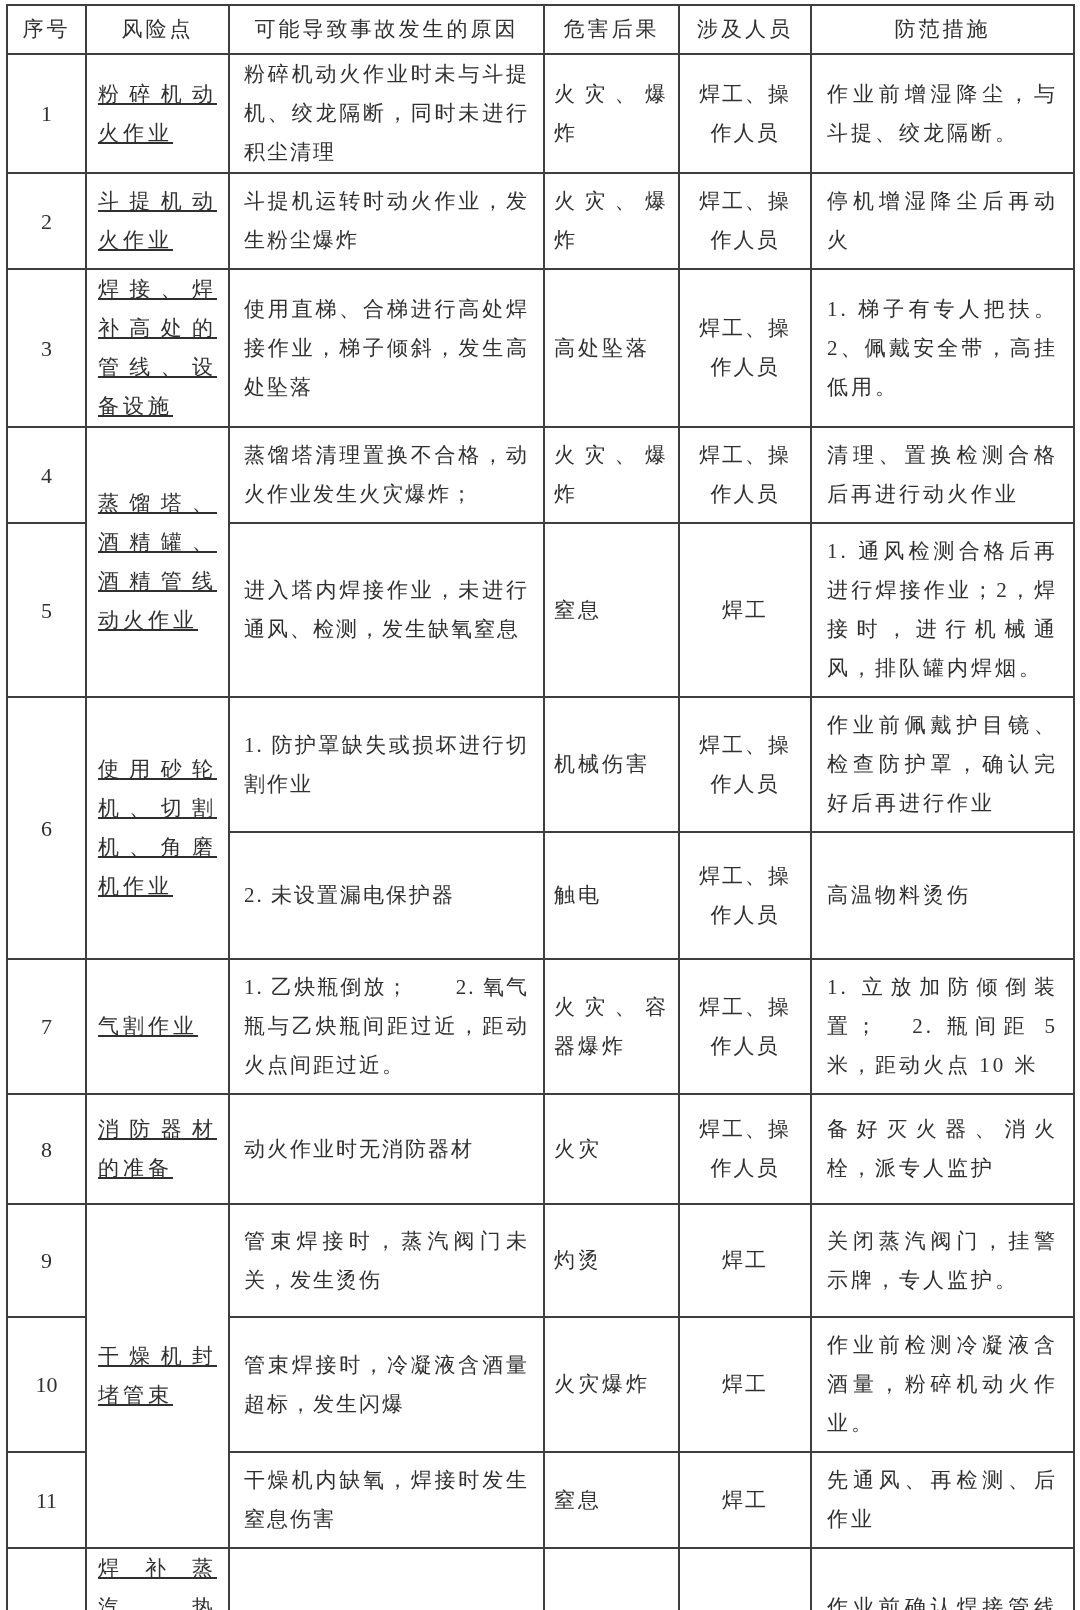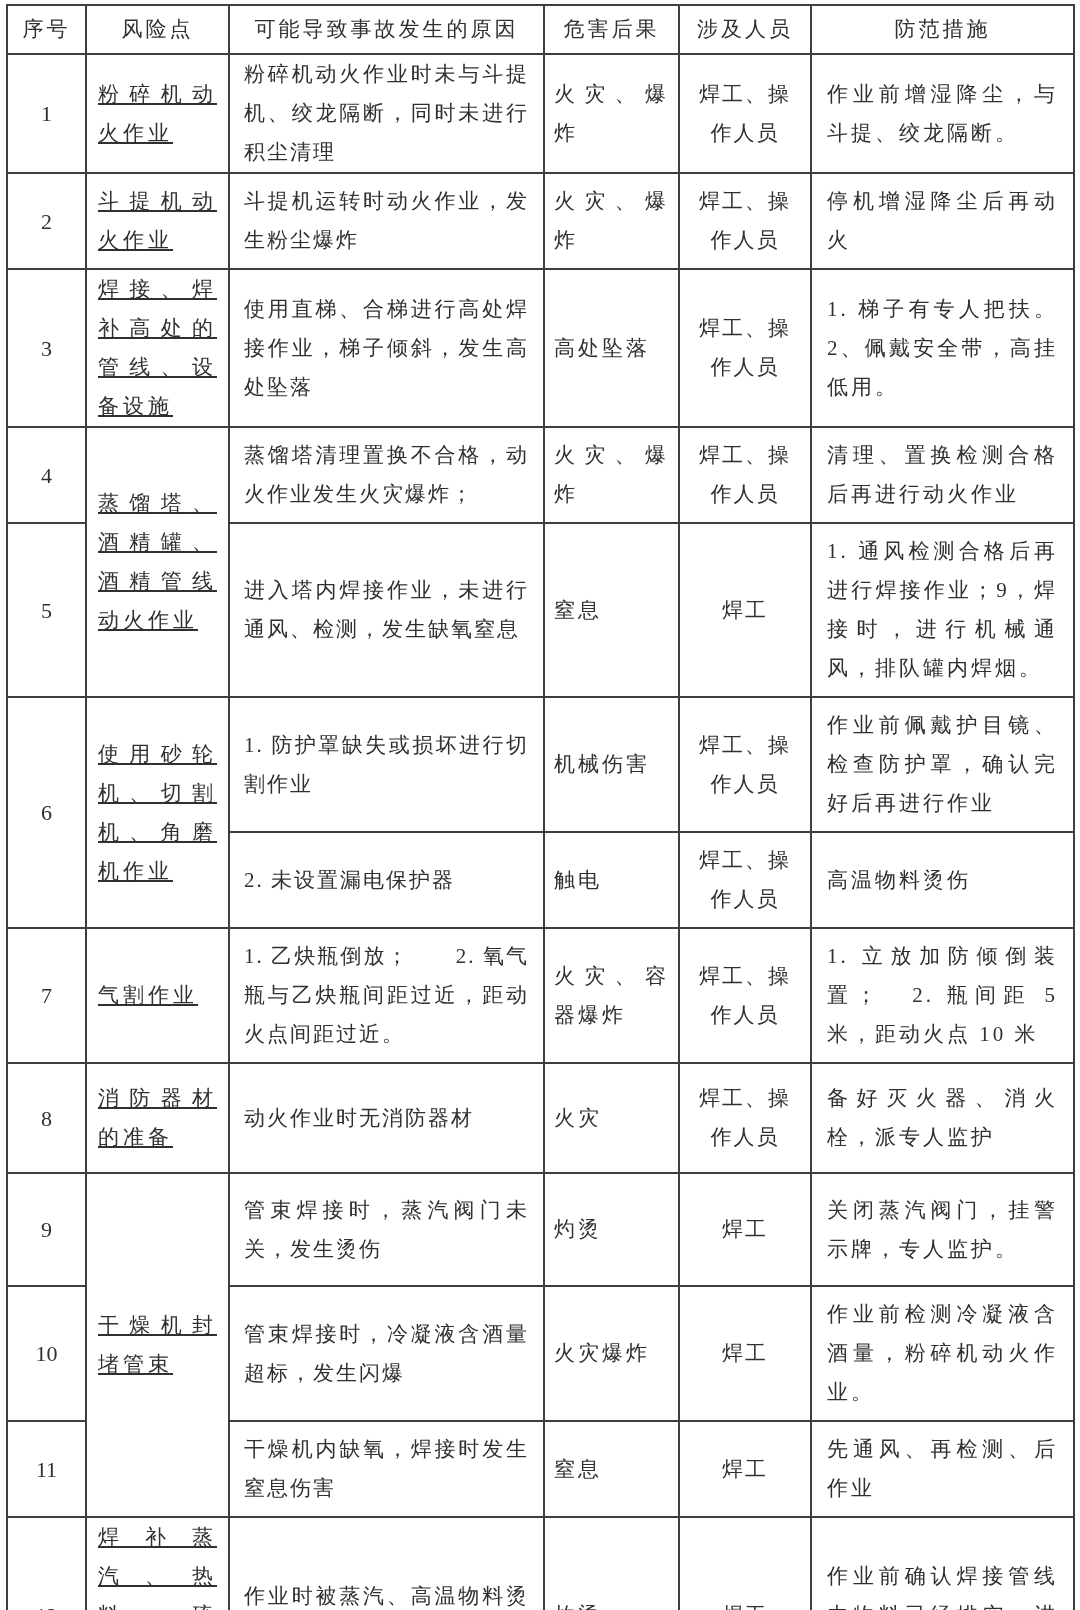--- a/index.html
+++ b/index.html
@@ -127,31 +127,31 @@
         <td class="c-cause">蒸馏塔清理置换不合格，动火作业发生火灾爆炸；</td>
         <td class="c-cons">火灾、爆炸</td>
         <td class="c-pers">焊工、操作人员</td>
         <td class="c-meas">清理、置换检测合格后再进行动火作业</td>
       </tr>
       <tr style="height:138px">
         <td class="c-num">5</td>
         <td class="c-cause">进入塔内焊接作业，未进行通风、检测，发生缺氧窒息</td>
         <td class="c-cons">窒息</td>
         <td class="c-pers">焊工</td>
-        <td class="c-meas">1. 通风检测合格后再进行焊接作业；9，焊接时，进行机械通风，排队罐内焊烟。</td>
+        <td class="c-meas">1. 通风检测合格后再进行焊接作业；2，焊接时，进行机械通风，排队罐内焊烟。</td>
       </tr>
       <tr style="height:110px">
         <td class="c-num" rowspan="2">6</td>
         <td class="c-risk" rowspan="2">使用砂轮机、切割机、角磨机作业</td>
         <td class="c-cause">1. 防护罩缺失或损坏进行切割作业</td>
         <td class="c-cons">机械伤害</td>
         <td class="c-pers">焊工、操作人员</td>
         <td class="c-meas">作业前佩戴护目镜、检查防护罩，确认完好后再进行作业</td>
       </tr>
-      <tr style="height:96px">
+      <tr style="height:127px">
         <td class="c-cause">2. 未设置漏电保护器</td>
         <td class="c-cons">触电</td>
         <td class="c-pers">焊工、操作人员</td>
         <td class="c-meas">高温物料烫伤</td>
       </tr>
       <tr style="height:115px">
         <td class="c-num">7</td>
         <td class="c-risk">气割作业</td>
         <td class="c-cause">1. 乙炔瓶倒放；　　2. 氧气瓶与乙炔瓶间距过近，距动火点间距过近。</td>
         <td class="c-cons">火灾、容器爆炸</td>

